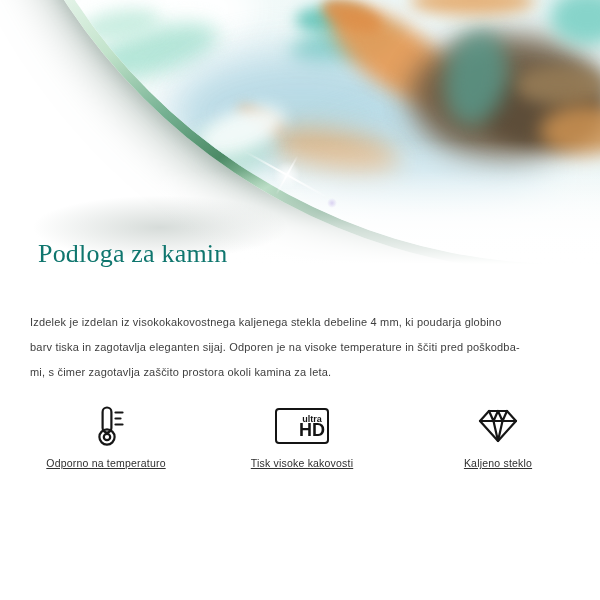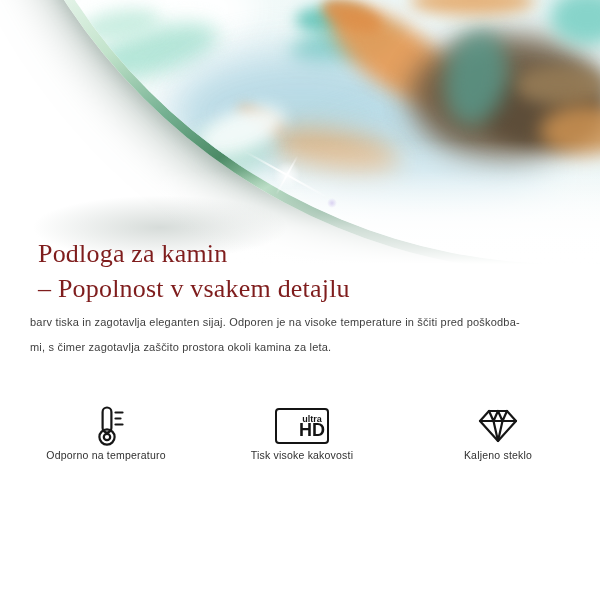--- a/index.html
+++ b/index.html
@@ -52,29 +52,29 @@
     background:radial-gradient(circle,rgba(255,255,255,0.95),rgba(255,255,255,0) 70%);}
   .sparkle .ray1{position:absolute;left:-48px;top:-1px;width:96px;height:2px;border-radius:2px;
     background:linear-gradient(90deg,rgba(255,255,255,0),#fff 45%,#fff 55%,rgba(255,255,255,0));transform:rotate(29deg);}
   .sparkle .ray2{position:absolute;left:-22px;top:-1px;width:44px;height:2px;border-radius:2px;
     background:linear-gradient(90deg,rgba(255,255,255,0),#fff 45%,#fff 55%,rgba(255,255,255,0));transform:rotate(119deg);}
   .glint2{position:absolute;left:327px;top:198px;width:10px;height:10px;border-radius:50%;
     background:radial-gradient(circle,rgba(214,205,240,0.9),rgba(214,205,240,0) 70%);}
   
   .title{position:absolute;left:38px;top:236px;
     font-family:"Liberation Serif", serif;font-size:26px;line-height:35px;
-    color:#7f1d1d;font-weight:400;letter-spacing:0.2px;}
+    color:#0f766e;font-weight:400;letter-spacing:0.2px;}
   .desc{position:absolute;left:30px;top:310px;width:552px;
     font-size:11px;line-height:25px;color:#3e3e3e;letter-spacing:0.2px;}
   
   .features{position:absolute;left:0;top:403px;width:600px;box-sizing:border-box;
     padding:0 4px 0 8px;display:grid;grid-template-columns:repeat(3,1fr);row-gap:12px;}
   .feature{display:flex;flex-direction:column;align-items:center;}
   .icon-box{height:46px;display:flex;align-items:center;justify-content:center;}
-  .feature-label{font-size:10.5px;color:#303030;letter-spacing:0.2px;white-space:nowrap;}
+  .feature-label{margin-top:8px;font-size:10.5px;color:#303030;letter-spacing:0.2px;white-space:nowrap;text-decoration:underline;}
   .icon-stroke{stroke:#161616;fill:none;stroke-width:2.2;stroke-linecap:round;stroke-linejoin:round;}
   .icon-fill{fill:#161616;stroke:none;}
   .ultrahd-box{width:30px;height:32px;border:2.5px solid #141414;border-radius:4px;
     display:flex;flex-direction:column;align-items:center;justify-content:center;color:#141414;padding-left:20px;}
   .uh-top{font-size:9px;font-weight:700;line-height:9px;}
   .uh-bottom{font-size:18px;font-weight:700;line-height:13px;}
 </style>
 </head>
 <body>
 
@@ -110,24 +110,24 @@
   <div class="sparkle">
     <div class="glow"></div>
       <div class="ray1"></div>
       <div class="ray2"></div>
   </div>
   <div class="glint2"></div>
 </div>
 
 <div class="title">
   <div>Podloga za kamin</div>
-  <div>– Popolnost v vsakem detajlu</div>
 </div>
 
 <div class="desc">
+  <div>Izdelek je izdelan iz visokokakovostnega kaljenega stekla debeline 4 mm, ki poudarja globino</div>
   <div>barv tiska in zagotavlja eleganten sijaj. Odporen je na visoke temperature in ščiti pred poškodba-</div>
   <div>mi, s čimer zagotavlja zaščito prostora okoli kamina za leta.</div>
 </div>
 
 <div class="features">
 
   <div class="feature">
     <div class="icon-box">
       <svg width="44" height="44" viewBox="0 0 44 44">
         <rect class="icon-stroke" x="18.6" y="3.5" width="8.8" height="25" rx="4.4"></rect>

